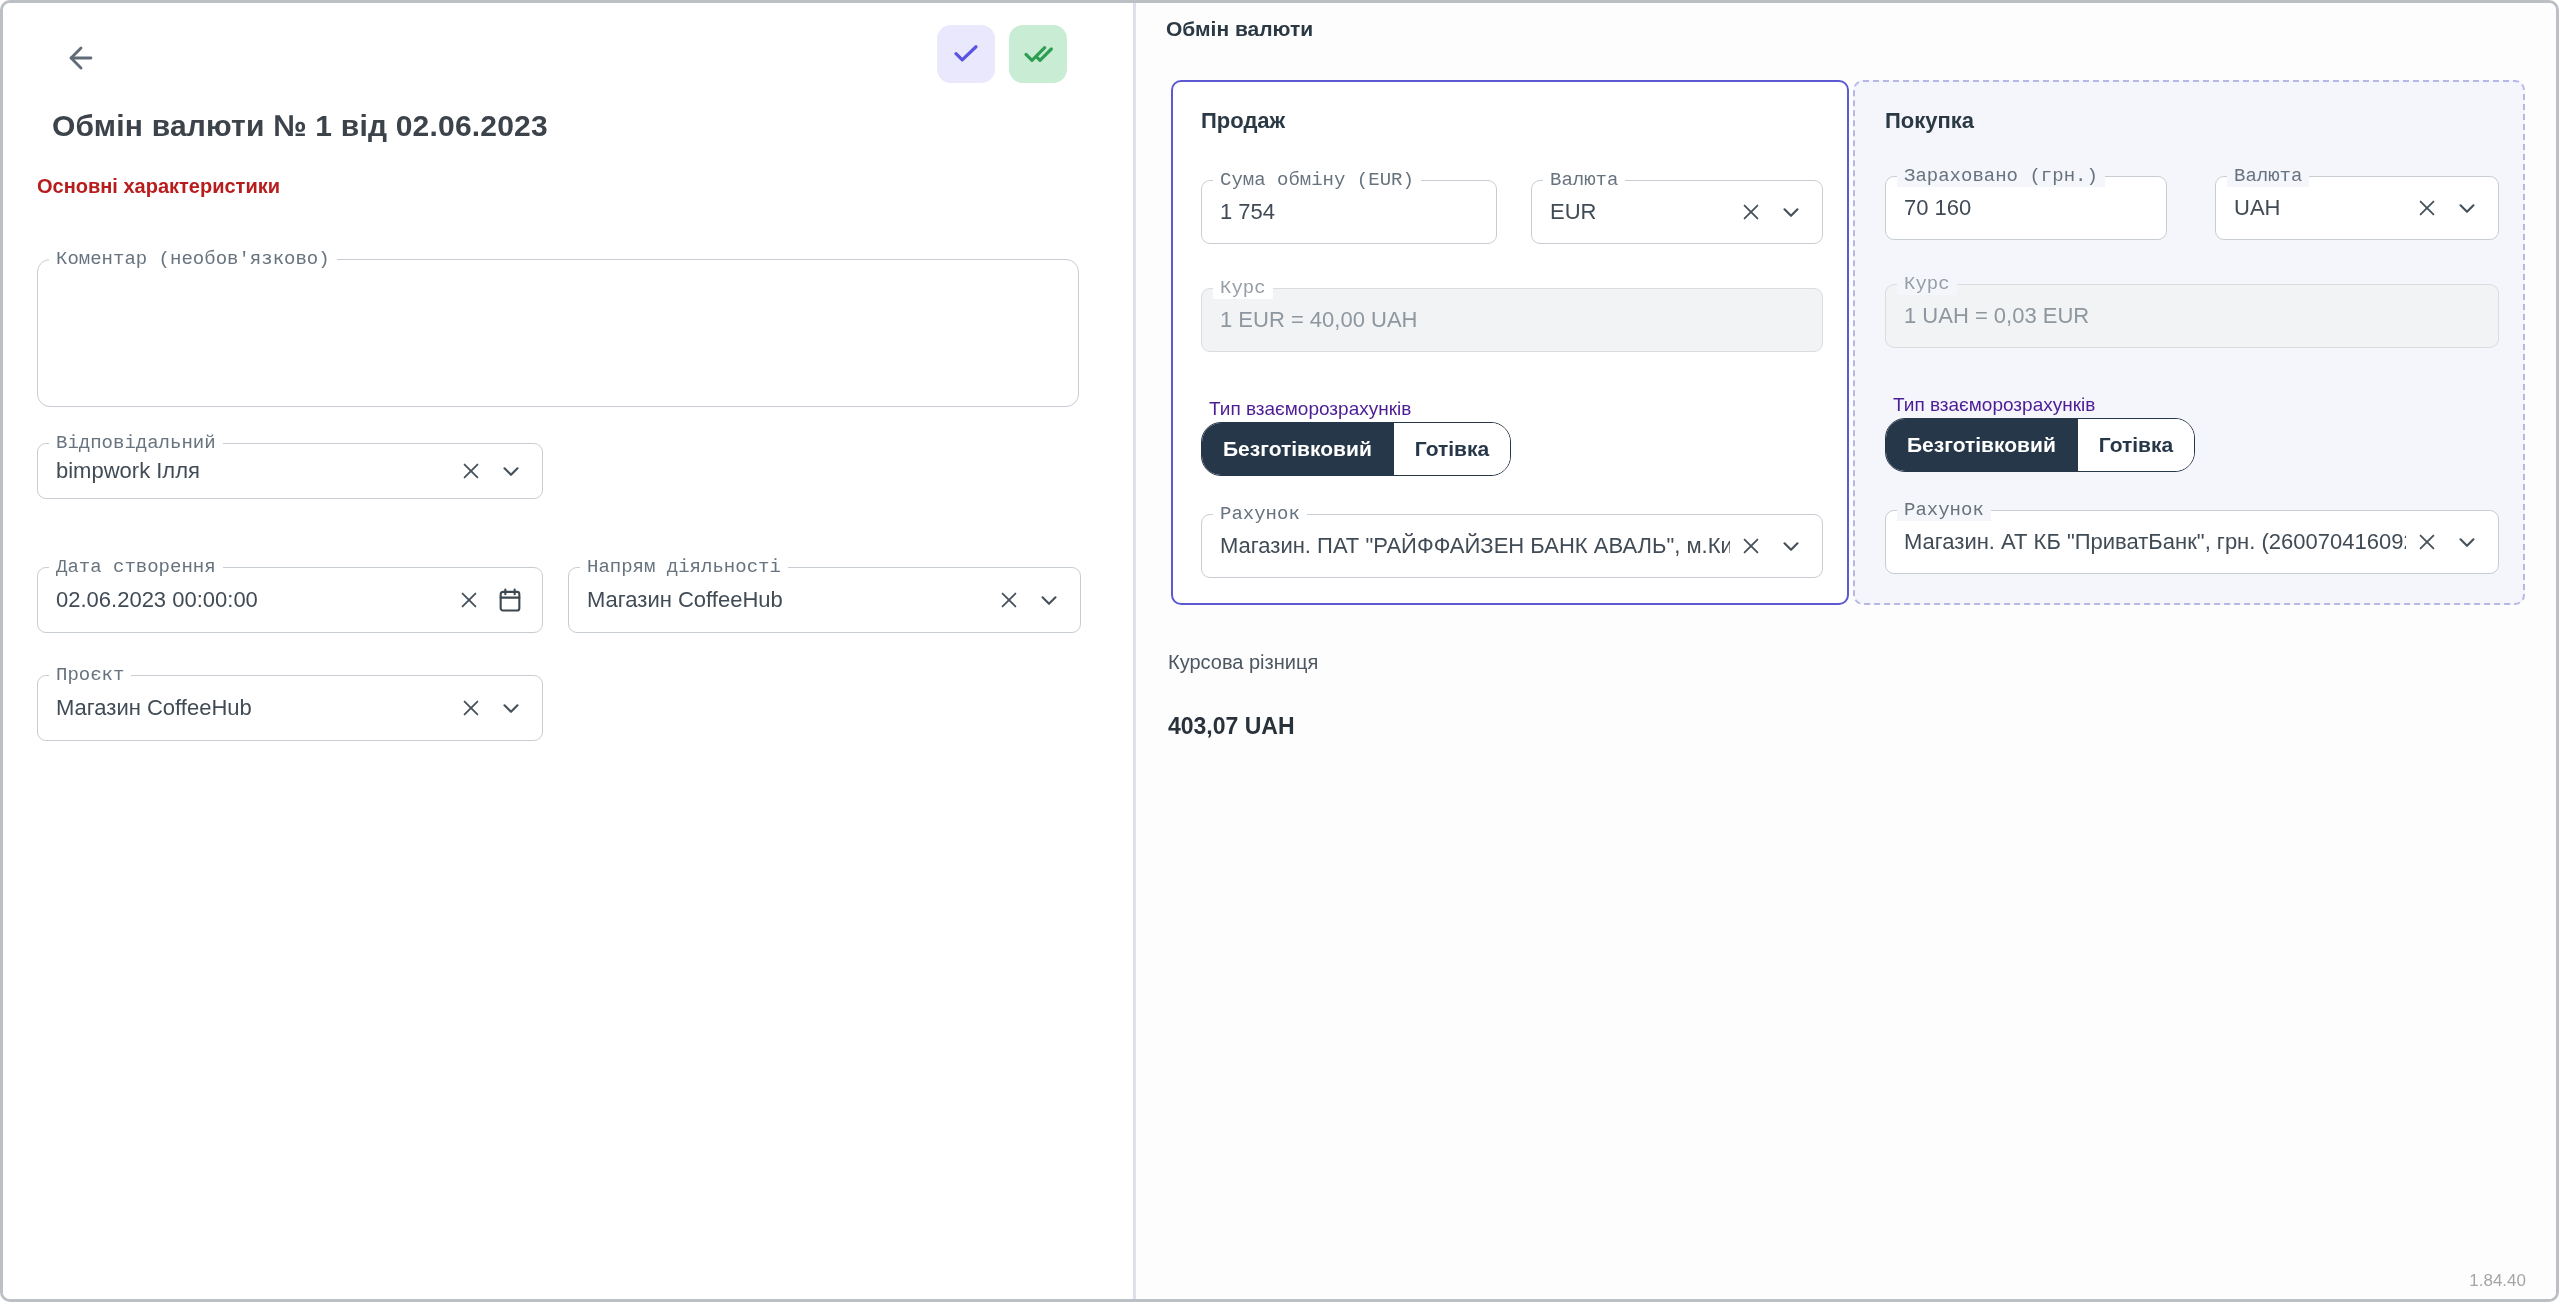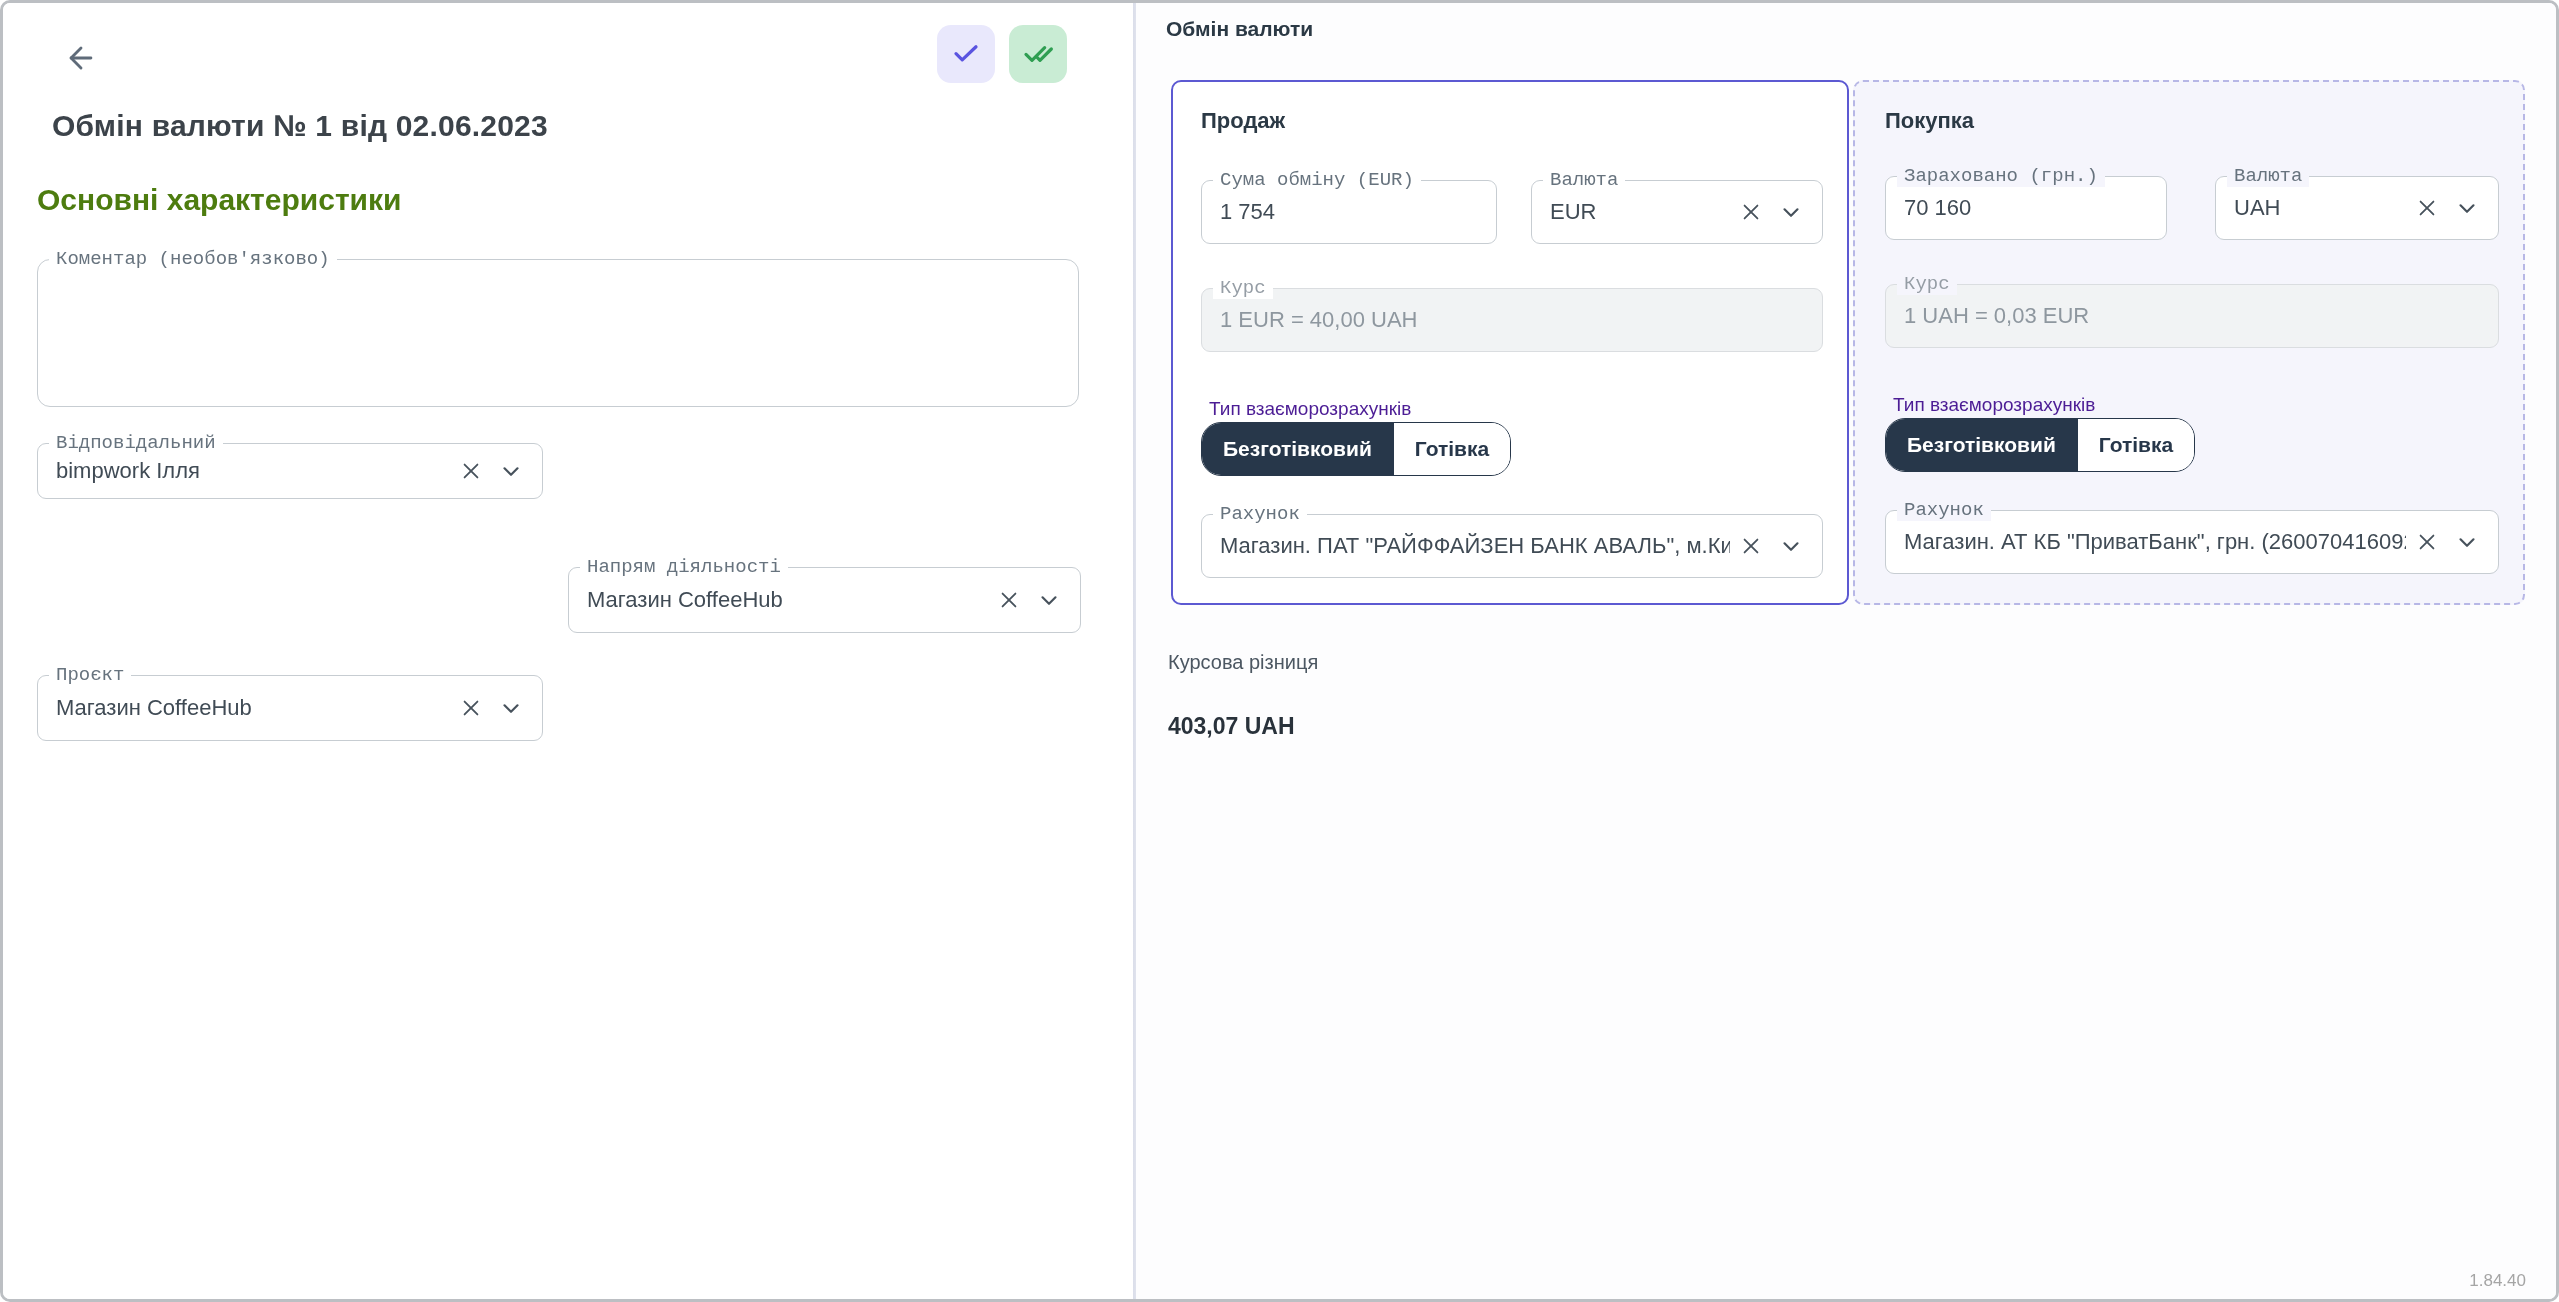--- a/index.html
+++ b/index.html
@@ -12,21 +12,21 @@
   
   .left-panel  { position:absolute; left:0; top:0; width:1133px; height:100%; background:#fff; }
   .divider     { position:absolute; left:1130px; top:0; width:20px; height:100%;
                  background:linear-gradient(to right, rgba(188,194,216,0.55), rgba(255,255,255,0)); pointer-events:none; }
   .right-panel { position:absolute; left:1133px; top:0; width:1423px; height:100%; background:#fdfdfe; }
 
   
   .back-btn { position:absolute; left:56px; top:34px; width:44px; height:44px; display:flex;
               align-items:center; justify-content:center; cursor:pointer; background:transparent; border:none; }
   .page-title { position:absolute; left:49px; top:106px; font-size:30px; font-weight:700; color:#3c434a; letter-spacing:.2px; }
-  .section-header { position:absolute; left:34px; top:180px; font-size:30px; font-weight:700; color:#4d7c0f; }
+  .section-header { position:absolute; left:34px; top:172px; font-size:20px; font-weight:700; color:#b91c1c; }
 
   .action-btn { position:absolute; top:22px; width:58px; height:58px; border:none; border-radius:14px;
                 display:flex; align-items:center; justify-content:center; cursor:pointer; }
   .btn-save    { left:934px;  background:#e9e8fc; }
   .btn-confirm { left:1006px; background:#c9ecd4; }
 
   
   .field { position:absolute; border:1.5px solid #c7cdd2; border-radius:9px; background:#fff; }
   .field .flabel { position:absolute; top:-11px; left:11px; padding:0 7px; font-size:19px; line-height:21px;
                    color:#67737e; background:#fff; white-space:nowrap;font-family:Liberation Mono, monospace; }
@@ -114,20 +114,35 @@
               <path d="M5 5l14 14M19 5L5 19"></path>
             </svg>
           <svg width="26" height="26" viewBox="0 0 24 24" fill="none" stroke="#47525c" stroke-width="2" stroke-linecap="round" stroke-linejoin="round">
               <path d="M6 9.5l6 6 6-6"></path>
             </svg>
         </span>
       </div>
     </div>
 
 
+    <div class="field" style="left:34px; top:564px; width:506px; height:66px;">
+      <span class="flabel">Дата створення</span>
+      <div class="vrow">
+        <span class="fvalue">02.06.2023 00:00:00</span>
+        <span class="ficons">
+          <svg width="22" height="22" viewBox="0 0 24 24" fill="none" stroke="#47525c" stroke-width="2" stroke-linecap="round">
+              <path d="M5 5l14 14M19 5L5 19"></path>
+            </svg>
+          <svg width="28" height="28" viewBox="0 0 24 24" fill="none" stroke="#3c4750" stroke-width="1.8" stroke-linecap="round" stroke-linejoin="round">
+              <rect x="4" y="5" width="16" height="16" rx="2"></rect>
+              <path d="M4 10h16M8 3v4M16 3v4"></path>
+            </svg>
+        </span>
+      </div>
+    </div>
 
     <div class="field" style="left:565px; top:564px; width:513px; height:66px;">
       <span class="flabel">Напрям діяльності</span>
       <div class="vrow">
         <span class="fvalue">Магазин CoffeeHub</span>
         <span class="ficons">
           <svg width="22" height="22" viewBox="0 0 24 24" fill="none" stroke="#47525c" stroke-width="2" stroke-linecap="round">
               <path d="M5 5l14 14M19 5L5 19"></path>
             </svg>
           <svg width="26" height="26" viewBox="0 0 24 24" fill="none" stroke="#47525c" stroke-width="2" stroke-linecap="round" stroke-linejoin="round">

